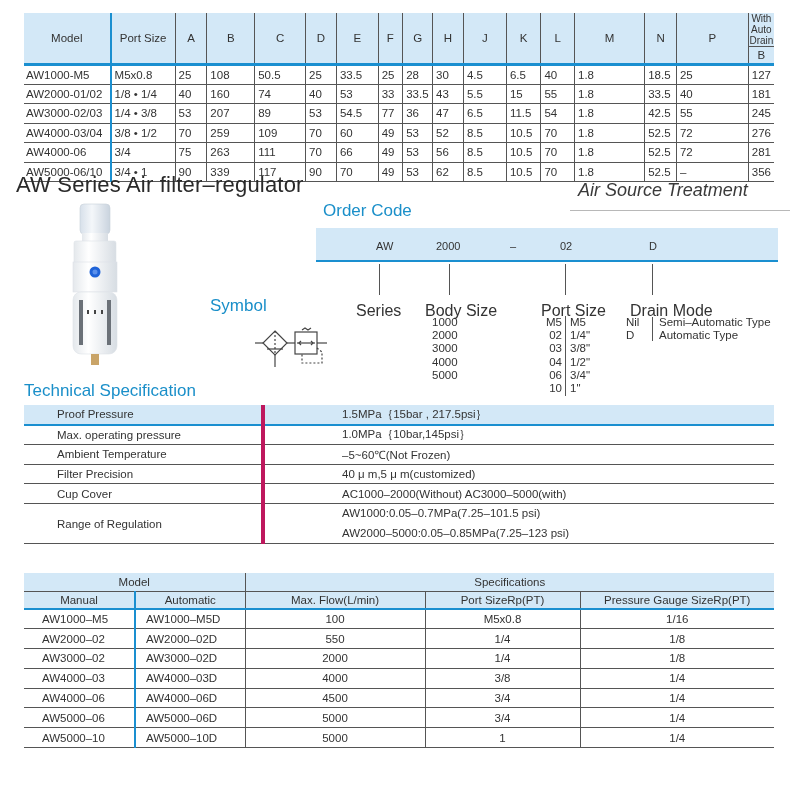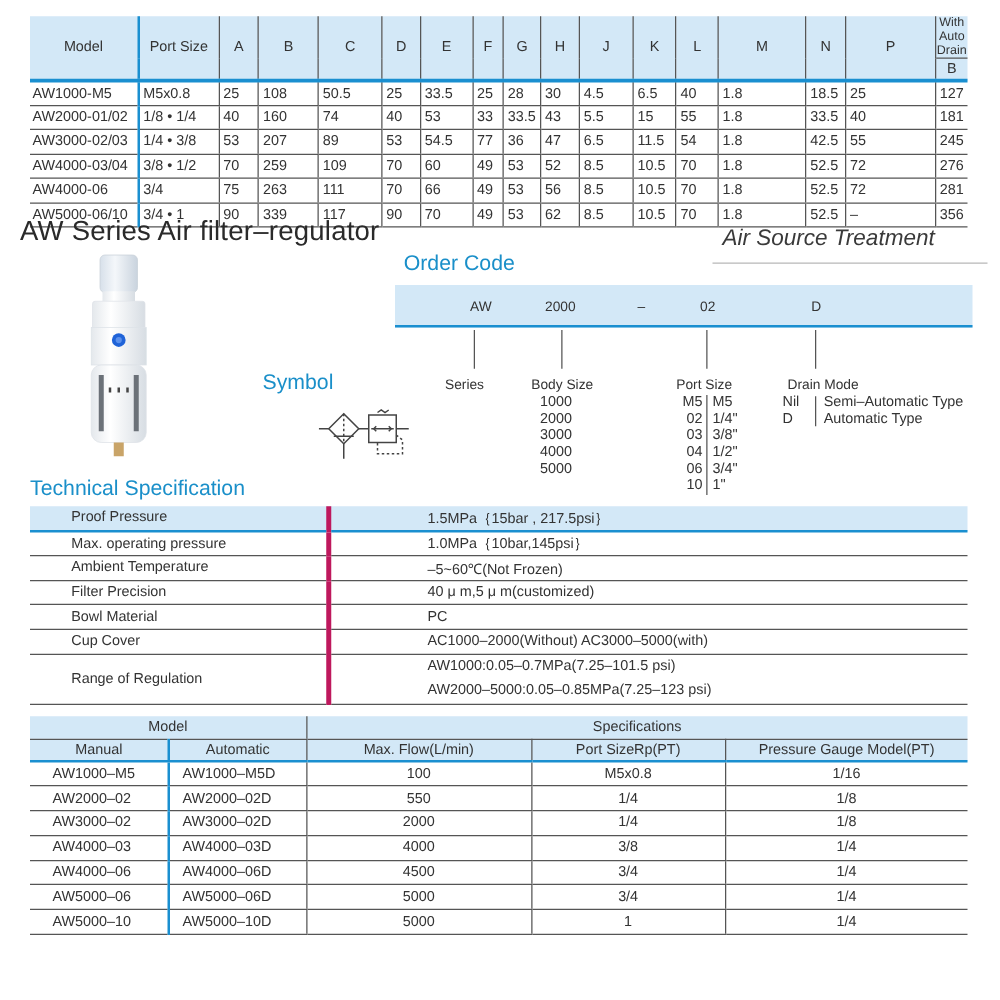--- a/index.html
+++ b/index.html
@@ -26,21 +26,21 @@
   .cat-rule { left: 570px; top: 210px; width: 220px; height: 1px; background: #b8b8b8; }
   .blue-title { color: #1a8fc9; }
   .order-title { left: 323px; top: 201px; font-size: 17px; }
   .symbol-title { left: 210px; top: 296px; font-size: 17px; }
   .tech-title { left: 24px; top: 381px; font-size: 17px; }
 
   
   .oc-band { left: 316px; top: 228px; width: 462px; height: 34px; background: #d3e8f7; border-bottom: 2px solid #1a8fd0; }
   .oc-seg { position: absolute; top: 240px; font-size: 11px; color: #333; }
   .oc-line { position: absolute; width: 1px; background: #555; top: 264px; height: 31px; }
-  .oc-label { position: absolute; top: 302px; font-size: 11px; color: #333; }
+  .oc-label { position: absolute; top: 302px; font-size: 16px; color: #333; }
   .oc-list { position: absolute; font-size: 11.5px; color: #333; line-height: 13.2px; }
   .oc-vbar { position: absolute; width: 1px; background: #555; }
 
   
   .product { left: 50px; top: 200px; width: 90px; height: 180px; }
 
   
   .spec { position: absolute; left: 24px; top: 405px; width: 750px; font-size: 11.5px; }
   .spec td { border-bottom: 1px solid #555; height: 19.7px; padding: 0; }
   .spec td.k { width: 239px; padding-left: 33px; border-right: 4px solid #be185d; }
@@ -340,24 +340,20 @@
     </tr>
     <tr>
       <td class="k">Ambient Temperature</td>
       <td class="v">–5~60℃(Not Frozen)</td>
     </tr>
     <tr>
       <td class="k">Filter Precision</td>
       <td class="v">40 μ m,5 μ m(customized)</td>
     </tr>
     <tr>
-      <td class="k">Bowl Material</td>
-      <td class="v">PC</td>
-    </tr>
-    <tr>
       <td class="k">Cup Cover</td>
       <td class="v">AC1000–2000(Without)  AC3000–5000(with)</td>
     </tr>
     <tr>
       <td class="k" style="height:40px">Range of Regulation</td>
       <td class="v multi">
         <div>AW1000:0.05–0.7MPa(7.25–101.5 psi)</div>
         <div>AW2000–5000:0.05–0.85MPa(7.25–123 psi)</div>
       </td>
     </tr>
@@ -375,21 +371,21 @@
   <thead>
     <tr class="h1">
       <th colspan="2">Model</th>
       <th colspan="3" class="vl">Specifications</th>
     </tr>
     <tr class="h2">
       <th>Manual</th>
       <th class="vb">Automatic</th>
       <th class="vl">Max. Flow(L/min)</th>
       <th class="vl">Port SizeRp(PT)</th>
-      <th class="vl">Pressure Gauge Model(PT)</th>
+      <th class="vl">Pressure Gauge SizeRp(PT)</th>
     </tr>
   </thead>
   <tbody id="flow-body">
       <tr>
         <td class="man">AW1000–M5</td>
         <td class="vb auto">AW1000–M5D</td>
         <td class="vl">100</td>
         <td class="vl">M5x0.8</td>
         <td class="vl">1/16</td>
       </tr>

